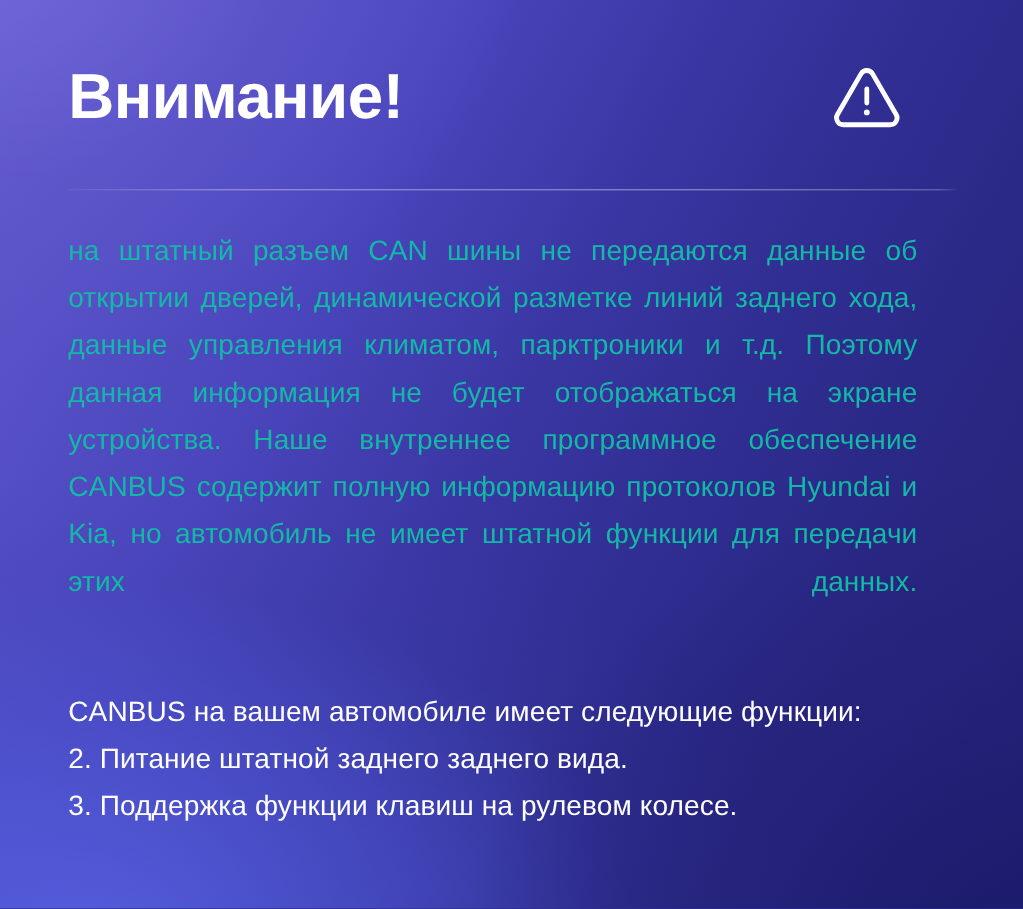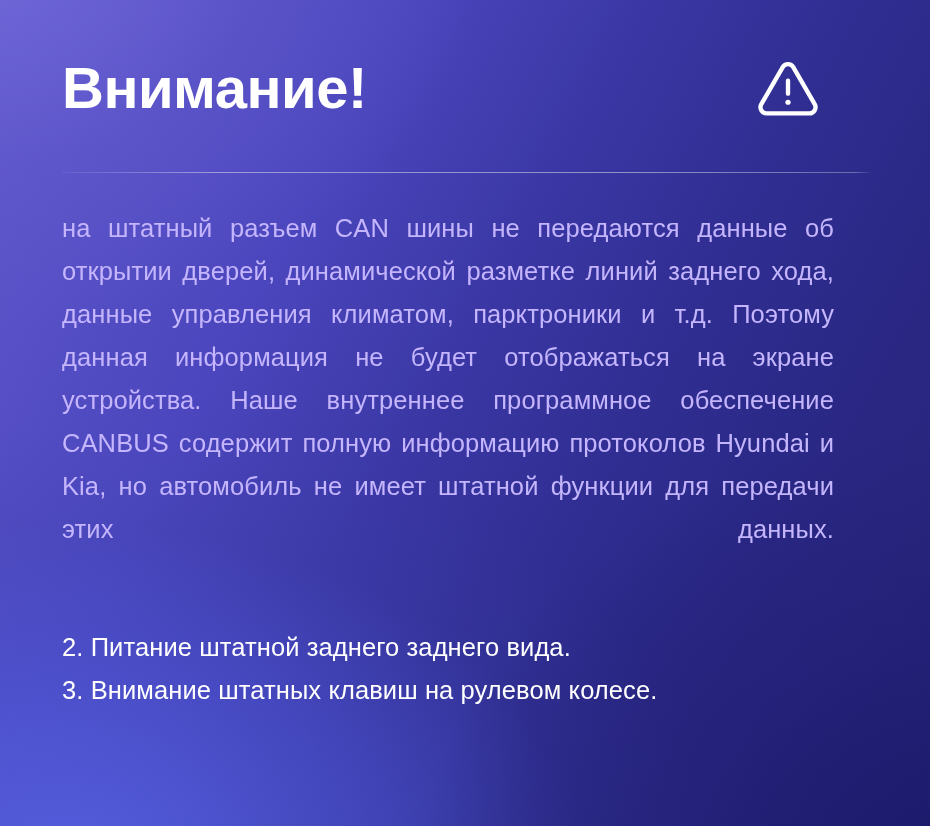--- a/index.html
+++ b/index.html
@@ -103,21 +103,21 @@
         rgba(255,255,255,0.06) 0%,
         rgba(255,255,255,0.42) 18%,
         rgba(255,255,255,0.46) 70%,
         rgba(255,255,255,0.30) 98%,
         rgba(255,255,255,0.05) 100%);
   }
 
   
   .body-copy {
     margin-top: 34px;
-    color: #c4b5fd;
+    color: #14b8a6;
     font-size: 25.5px;
     line-height: 43px;
     font-weight: 400;
     letter-spacing: 0.1px;
     max-width: 812px;
   }
 
   .paragraph {
     text-align: justify;
     text-justify: inter-word;
@@ -178,26 +178,27 @@
     </span>
   </div>
 
   <div class="divider"></div>
 
   <div class="body-copy">
     <p class="paragraph">на штатный разъем CAN шины не передаются данные об открытии дверей, динамической разметке линий заднего хода, данные управления климатом, парктроники и т.д. Поэтому данная информация не будет отображаться на экране устройства. Наше внутреннее программное обеспечение CANBUS содержит полную информацию протоколов Hyundai и Kia, но автомобиль не имеет штатной функции для передачи этих данных.</p>
   </div>
 
   <div class="features">
+    <p class="features-lead">CANBUS на вашем автомобиле имеет следующие функции:</p>
 
     <ul class="feature-list">
       <li class="feature-item">
         <span class="feature-num">2.</span>
         <span class="feature-text">Питание штатной заднего заднего вида.</span>
       </li>
       <li class="feature-item">
         <span class="feature-num">3.</span>
-        <span class="feature-text">Внимание штатных клавиш на рулевом колесе.</span>
+        <span class="feature-text">Поддержка функции клавиш на рулевом колесе.</span>
       </li>
     </ul>
   </div>
 
 </div>
 
 </body></html>

